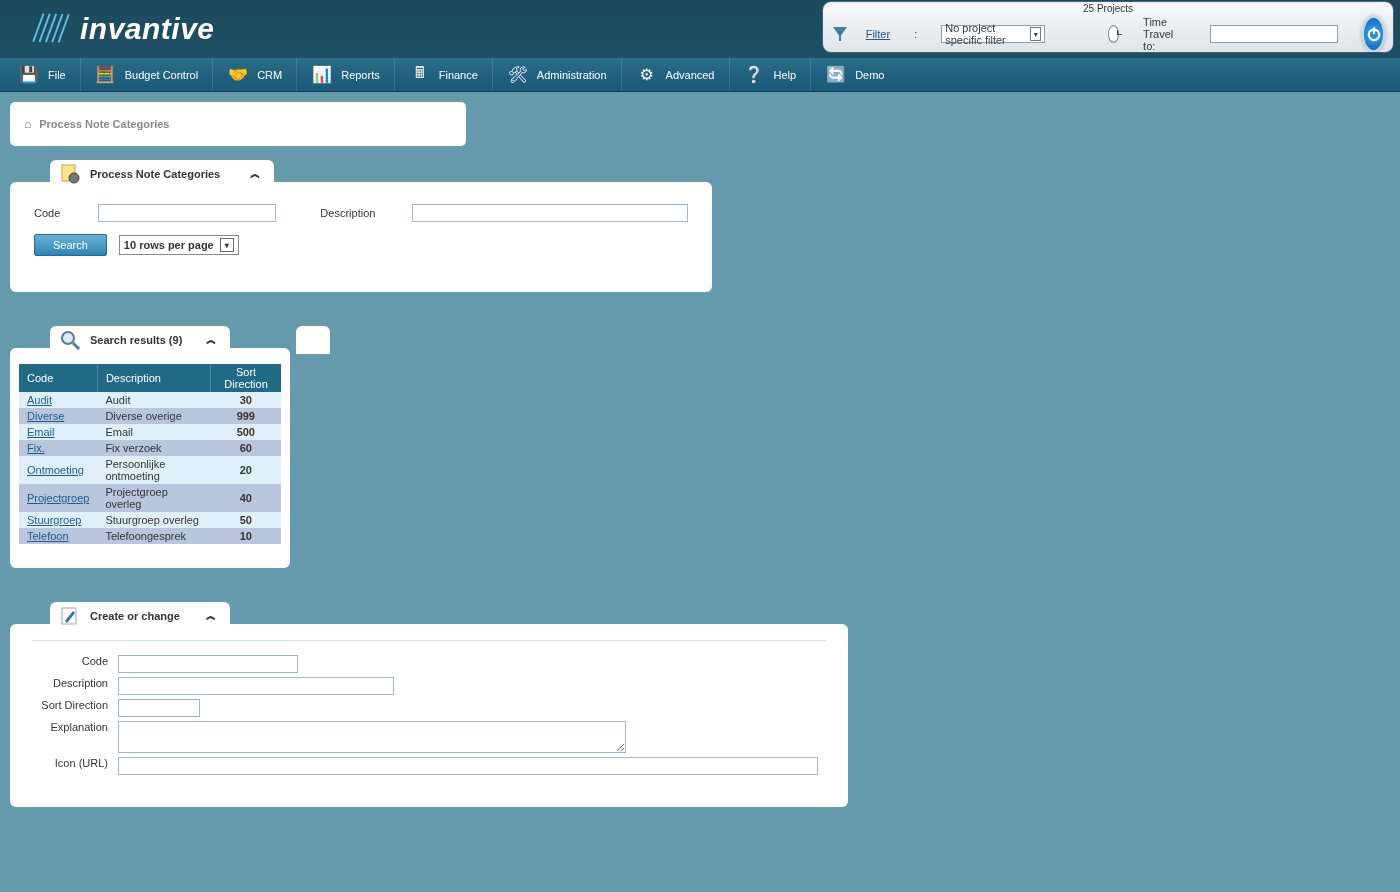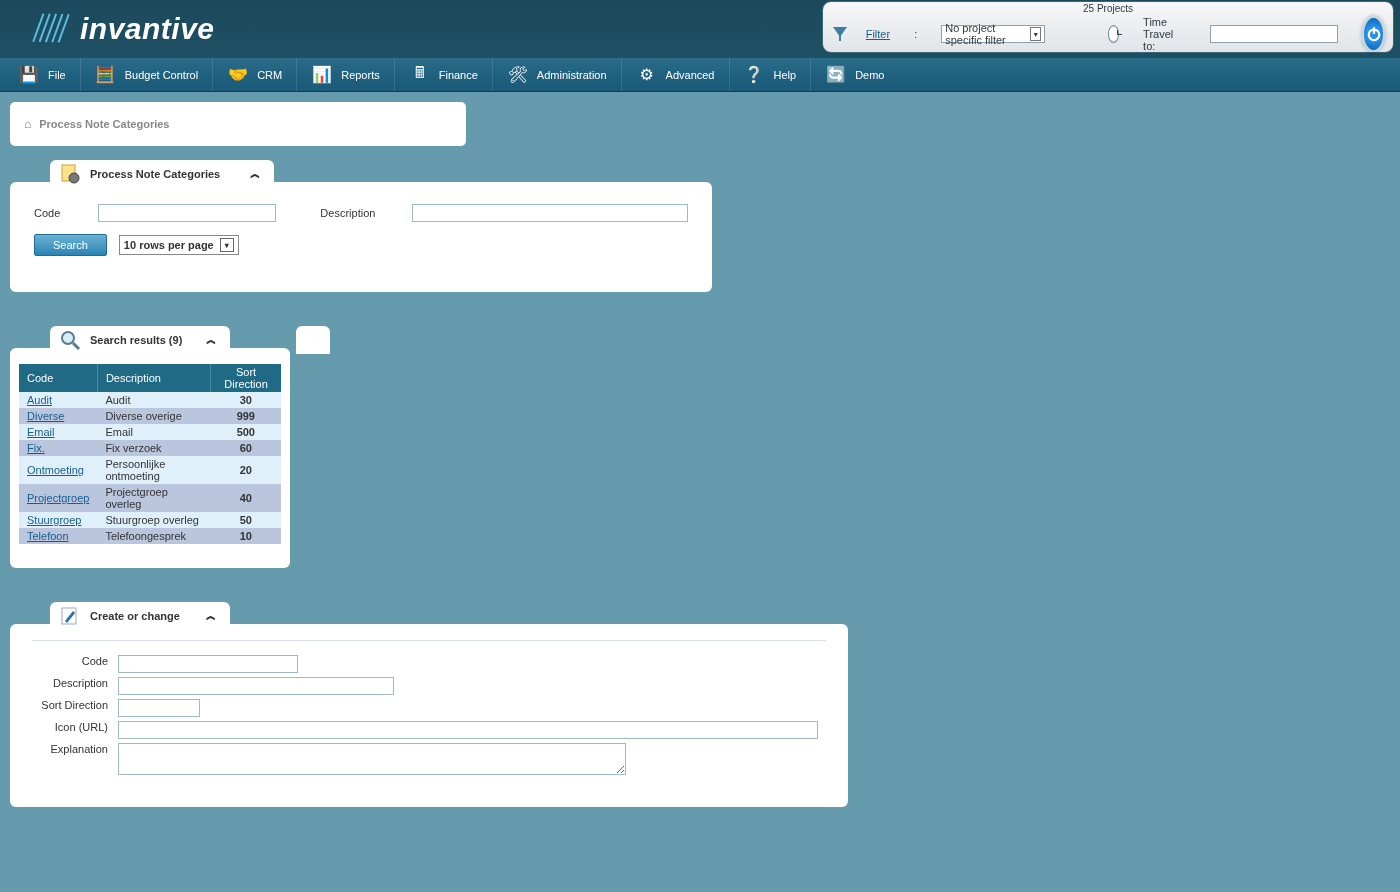--- a/index.html
+++ b/index.html
@@ -398,20 +398,20 @@
   </div>
   <div class="field">
     <span class="flabel">Description</span>
     <input class="text-input" style="width: 276px;">
   </div>
   <div class="field">
     <span class="flabel">Sort Direction</span>
     <input class="text-input" style="width: 82px;">
   </div>
   <div class="field">
+    <span class="flabel">Explanation</span>
+    <textarea class="text-input" style="width: 508px; height: 32px;"></textarea>
+  </div>
+  <div class="field">
     <span class="flabel">Icon (URL)</span>
     <input class="text-input" style="width: 700px;">
   </div>
-  <div class="field">
-    <span class="flabel">Explanation</span>
-    <textarea class="text-input" style="width: 508px; height: 32px;"></textarea>
-  </div>
 </div>
 
 </body></html>

